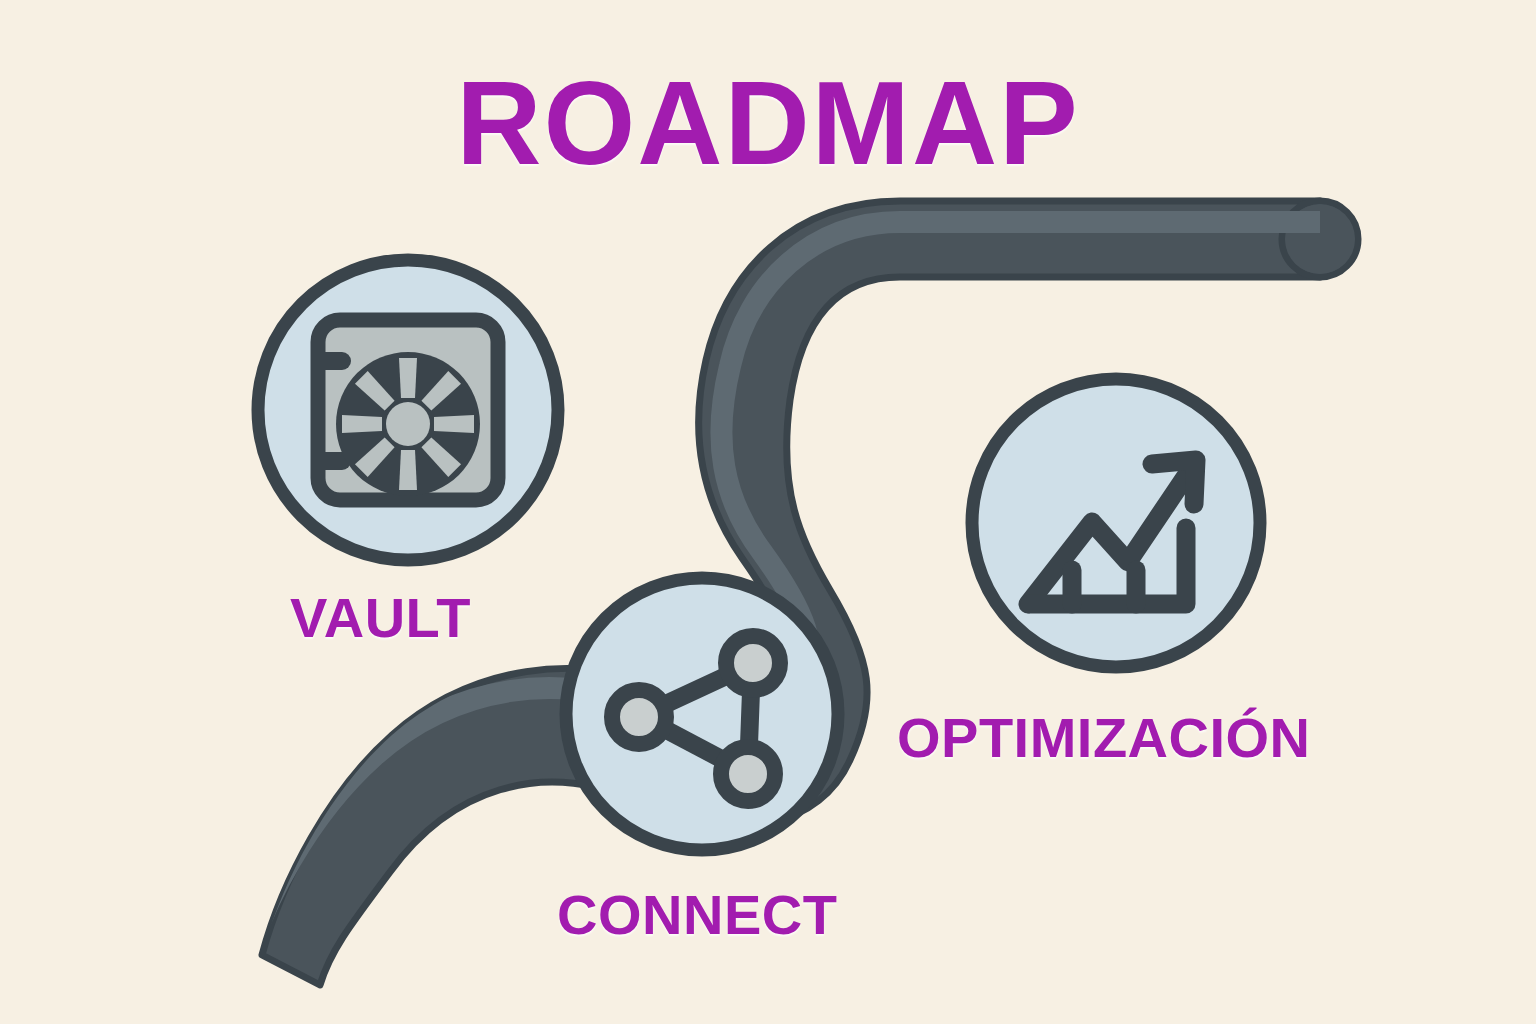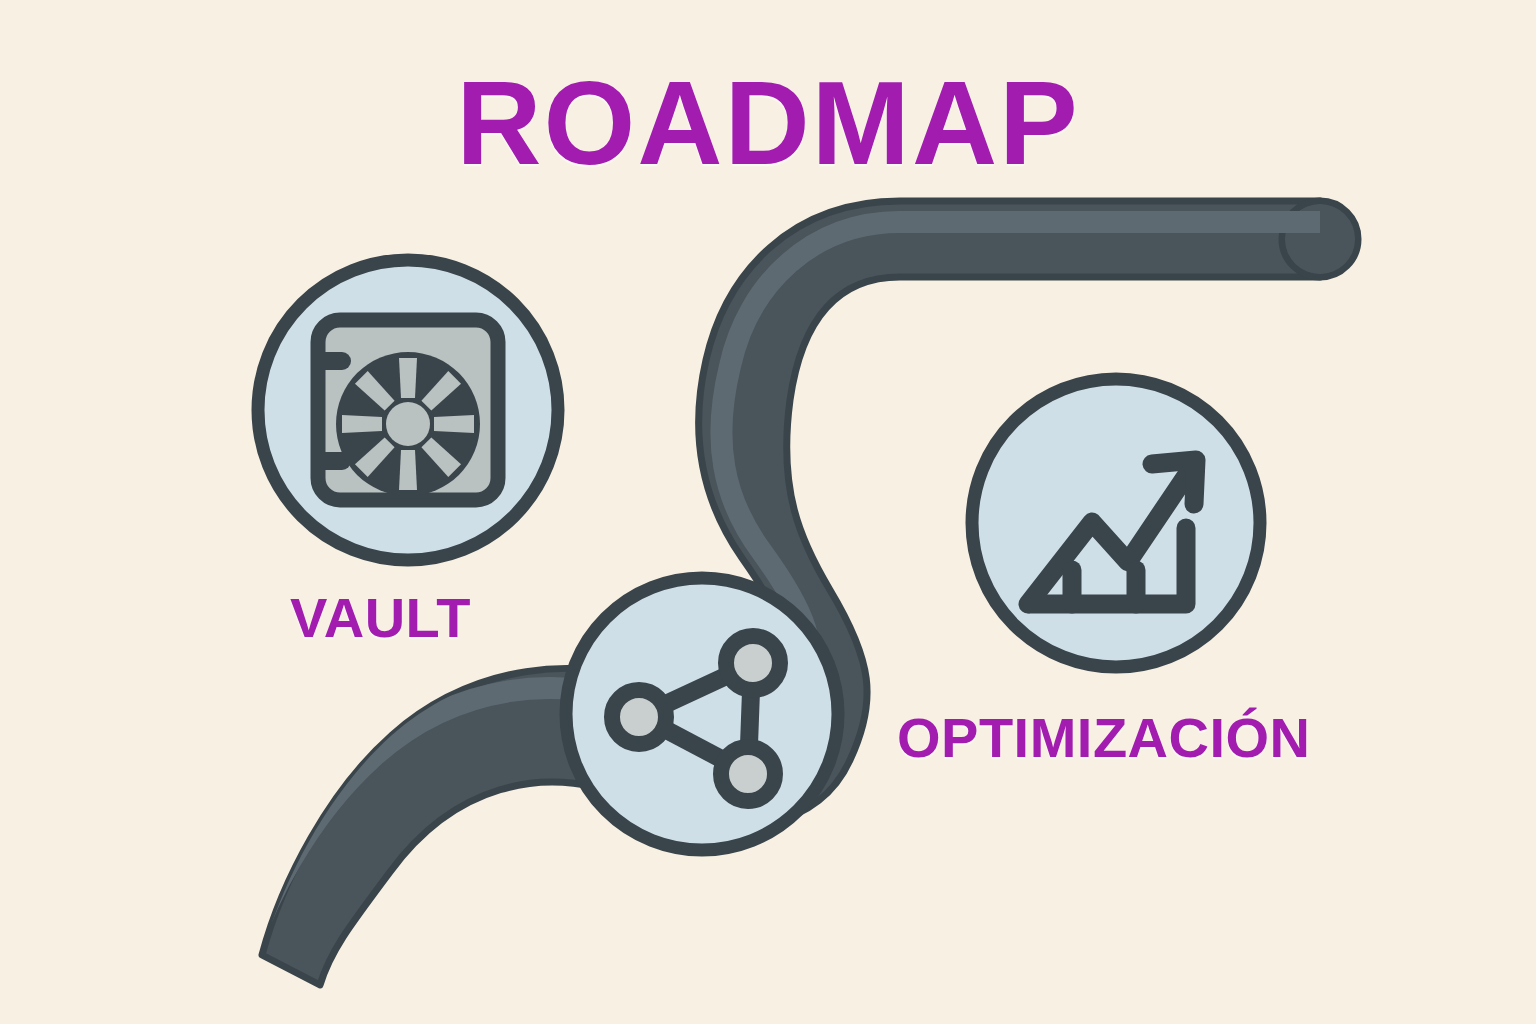--- a/index.html
+++ b/index.html
@@ -187,16 +187,17 @@
         <line x1="1072" y1="604" x2="1072" y2="570"></line>
         <line x1="1136" y1="604" x2="1136" y2="570"></line>
       </g>
     </g>
   </svg>
 
   <div class="txt" id="title-text">ROADMAP</div>
 
   <div class="txt" id="label-vault">VAULT</div>
 
+  <div class="txt" id="label-connect">CONNECT</div>
 
   <div class="txt" id="label-optimizacion">OPTIMIZACIÓN</div>
 
 </div>
 
 </body></html>

